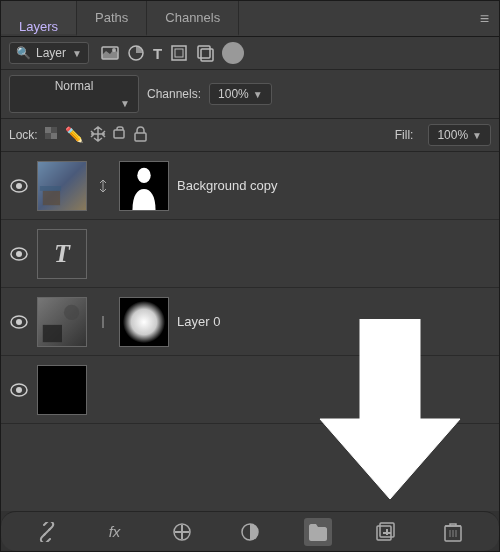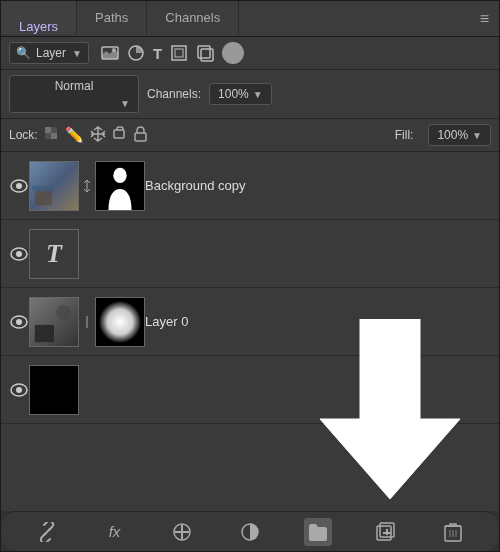--- a/index.html
+++ b/index.html
@@ -207,20 +207,21 @@
       flex: 1;
       overflow-y: auto;
       background: #3a3a3a;
     }
 
     .layer-item {
       display: flex;
       align-items: center;
       height: 68px;
       padding: 0 8px;
+      gap: 8px;
       border-bottom: 1px solid #2a2a2a;
       cursor: pointer;
       position: relative;
     }
 
     .layer-visibility {
       width: 20px;
       display: flex;
       align-items: center;
       justify-content: center;

